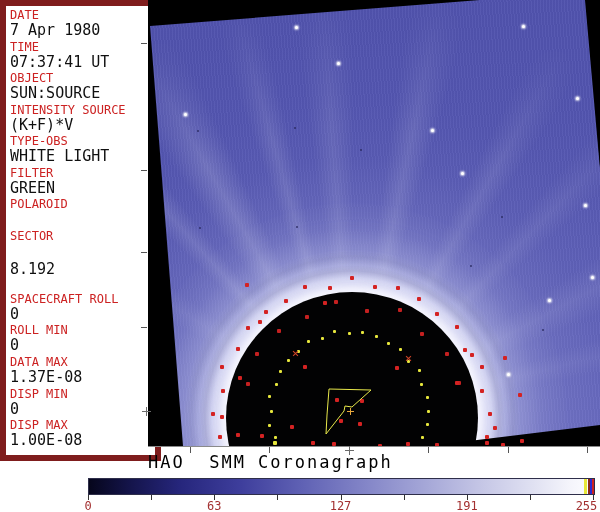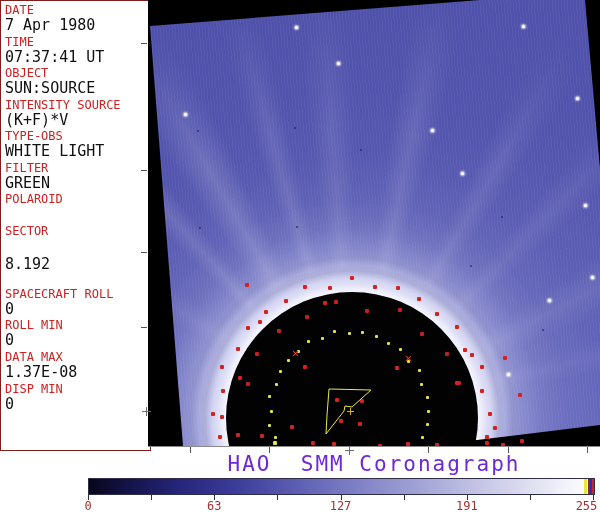--- a/index.html
+++ b/index.html
@@ -1,19 +1,19 @@
 <!DOCTYPE html>
 <html><head>
 <meta charset="utf-8">
 <style>
   html,body{margin:0;padding:0;width:600px;height:512px;background:#ffffff;overflow:hidden;
             font-family:"DejaVu Sans Mono","Liberation Mono",monospace;}
   
   #sidebar{position:absolute;left:0;top:0;width:145px;height:446px;background:#fff;
-           border:1px solid #7f1d1d;padding:3px 0 0 4px;box-sizing:content-box;}
+           border:6px solid #7f1d1d;padding:3px 0 0 4px;box-sizing:content-box;}
   .field{height:31.55px;overflow:visible;}
   .field .lab{font-size:12px;line-height:13px;color:#cc2222;letter-spacing:0px;white-space:pre;}
   .field .val{font-size:15px;line-height:17px;color:#101010;white-space:pre;}
   
   #plot{position:absolute;left:148px;top:0;width:452px;height:446px;background:#000;
         overflow:hidden;border-bottom:1px solid #8a8a8a;}
   #bluerect{position:absolute;left:-2px;top:2px;width:458px;height:446px;
         background:
           repeating-linear-gradient(90deg, rgba(255,255,255,0.035) 0 1px, rgba(0,0,0,0.03) 1px 3px),
           linear-gradient(176deg,#5153ae 0%,#5355b0 35%,#5c5eb6 70%,#6365bc 100%);
@@ -45,22 +45,22 @@
   .plusm:before,.plusm:after{content:"";position:absolute;background:#6a6a6a;}
   .plusm:before{left:0;top:4px;width:9px;height:1px;}
   .plusm:after{left:4px;top:0;width:1px;height:9px;}
   .sunc{position:absolute;width:7px;height:7px;}
   .sunc:before,.sunc:after{content:"";position:absolute;background:#e8a83c;}
   .sunc:before{left:0;top:3px;width:7px;height:1px;}
   .sunc:after{left:3px;top:0;width:1px;height:7px;}
   .tickb{position:absolute;width:1px;height:6px;background:#555;}
   .tickl{position:absolute;width:6px;height:1px;background:#555;}
   
-  #title{position:absolute;left:148px;top:452px;width:452px;text-align:center;
-         font-size:21px;letter-spacing:2px;color:#6d28d9;white-space:pre;}
+  #title{position:absolute;left:148px;top:452px;width:452px;text-align:left;
+         font-size:17px;letter-spacing:2px;color:#000000;white-space:pre;}
   #colorbar{position:absolute;left:88px;top:478px;width:505px;height:15px;border:1px solid #2e2e4a;
         background:linear-gradient(90deg,#06061c 0%,#14144a 8%,#26267c 18%,#3e3e9c 30%,#5f61b4 42%,#8486c8 55%,#a6a8d8 67%,#c6c7e6 78%,#e0e1f2 88%,#f4f4fb 95%,#fdfdff 100%);}
   .cstripe{position:absolute;top:0;height:15px;}
   .ctick{position:absolute;top:495px;width:1px;height:5px;background:#333;}
   .clab{position:absolute;top:499px;font-size:12px;color:#a33030;transform:translateX(-50%);white-space:pre;}
 </style>
 </head>
 <body>
 
 <div id="sidebar">
@@ -119,20 +119,24 @@
   <div class="field">
     <div class="lab">DATA MAX</div>
     <div class="val">1.37E-08</div>
   </div>
 
   <div class="field">
     <div class="lab">DISP MIN</div>
     <div class="val">0</div>
   </div>
 
+  <div class="field">
+    <div class="lab">DISP MAX</div>
+    <div class="val">1.00E-08</div>
+  </div>
 </div>
 
 <div id="plot">
   <div id="bluerect"></div>
   <div id="streamers" style="background: conic-gradient(at 204px 418px, rgba(255, 255, 255, 0) 0deg, rgba(255, 255, 255, 0) 7.5deg, rgba(255, 255, 255, 0.12) 12deg, rgba(255, 255, 255, 0) 16.5deg, rgba(255, 255, 255, 0) 26deg, rgba(255, 255, 255, 0.1) 30deg, rgba(255, 255, 255, 0) 34deg, rgba(255, 255, 255, 0) 40deg, rgba(255, 255, 255, 0.08) 44deg, rgba(255, 255, 255, 0) 48deg, rgba(255, 255, 255, 0) 56.5deg, rgba(255, 255, 255, 0.09) 62deg, rgba(255, 255, 255, 0) 67.5deg, rgba(255, 255, 255, 0) 72deg, rgba(255, 255, 255, 0.06) 76deg, rgba(255, 255, 255, 0) 80deg, rgba(255, 255, 255, 0) 297.5deg, rgba(255, 255, 255, 0.07) 302deg, rgba(255, 255, 255, 0) 306.5deg, rgba(255, 255, 255, 0) 314.5deg, rgba(255, 255, 255, 0.13) 318deg, rgba(255, 255, 255, 0) 321.5deg, rgba(255, 255, 255, 0) 324.5deg, rgba(255, 255, 255, 0.18) 330deg, rgba(255, 255, 255, 0) 335.5deg, rgba(255, 255, 255, 0) 340.5deg, rgba(255, 255, 255, 0.12) 344deg, rgba(255, 255, 255, 0) 347.5deg, rgba(255, 255, 255, 0) 351.5deg, rgba(255, 255, 255, 0.1) 356deg, rgba(255, 255, 255, 0) 360.5deg, rgba(255, 255, 255, 0) 360deg);"></div>
   <div id="glow"></div>
   <div id="disk"></div>
   <svg id="wedges" width="452" height="446">
     <polygon points="0,0 332,0 2,26 0,26" fill="#000"></polygon>
     <polygon points="0,0 2,26 35,446 0,446" fill="#000"></polygon>

